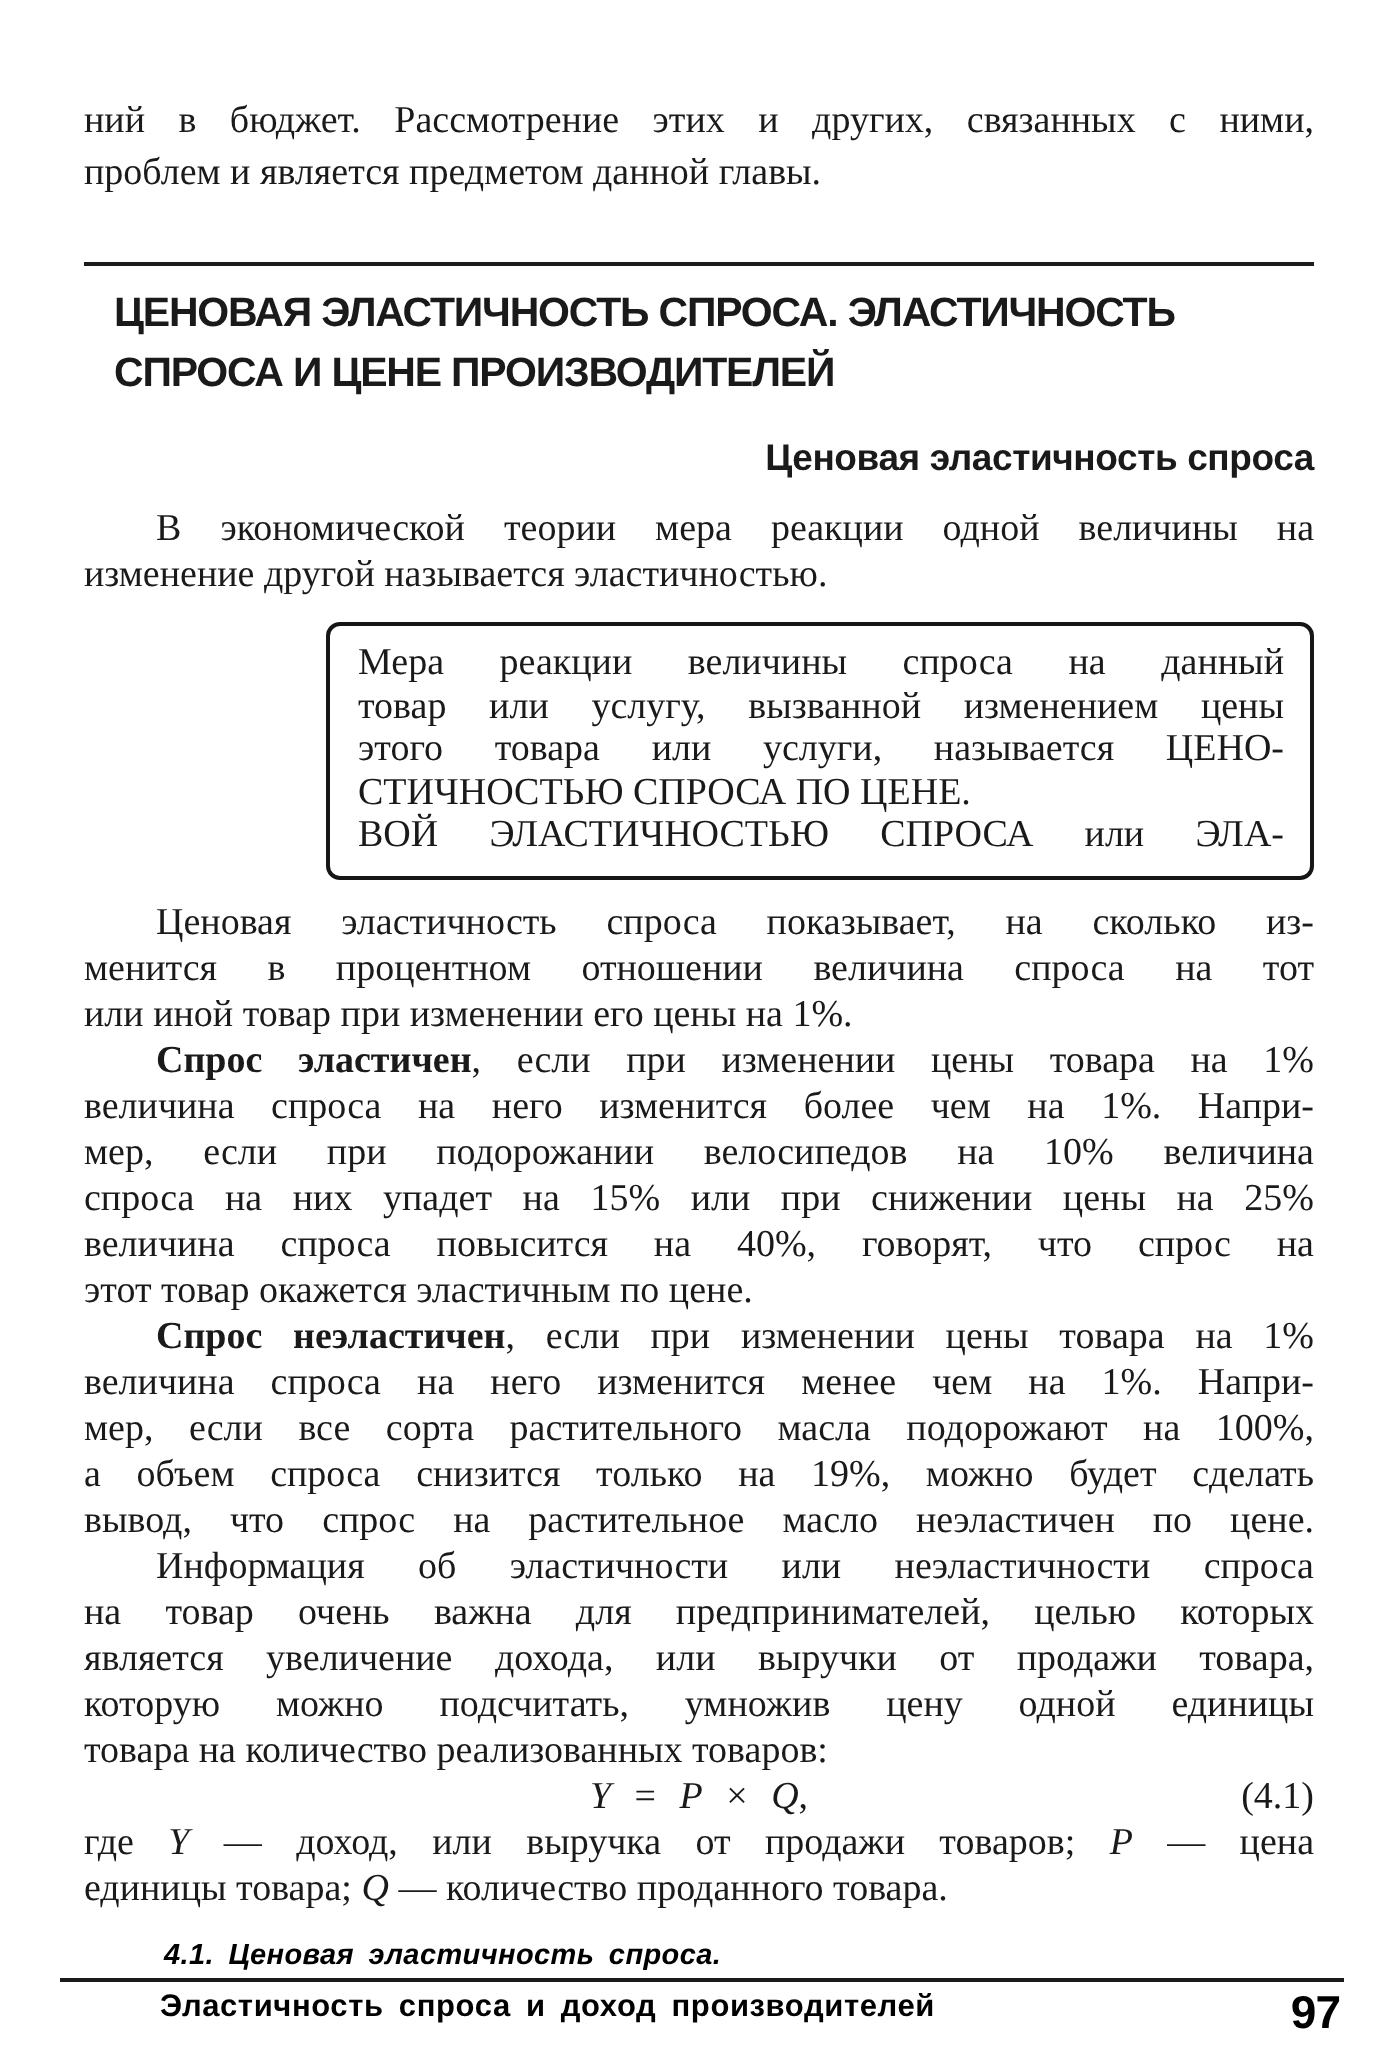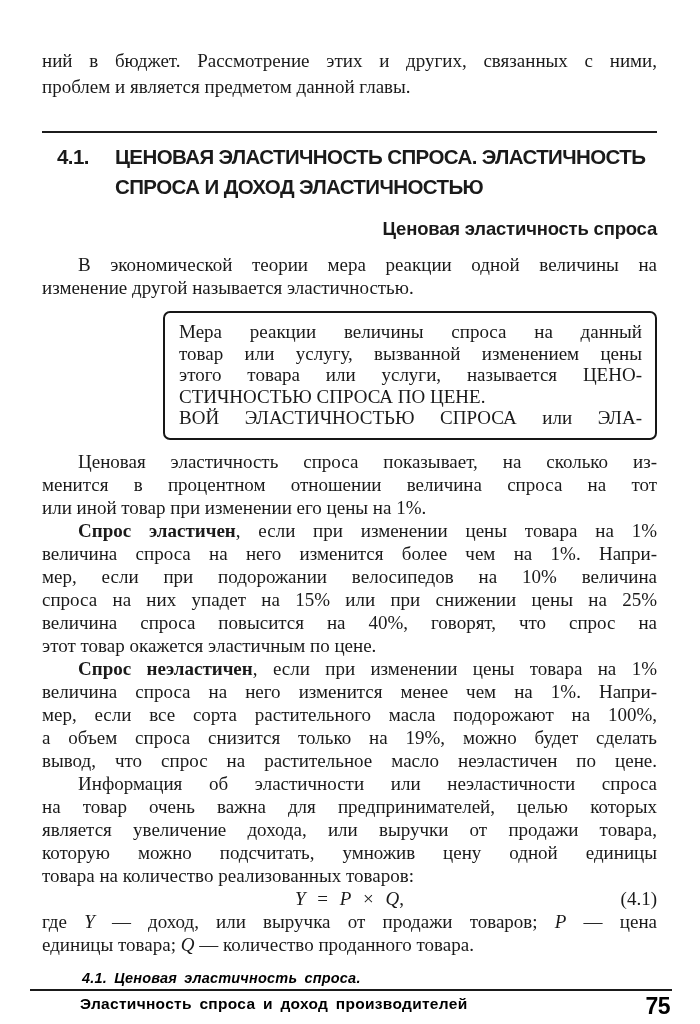--- a/index.html
+++ b/index.html
@@ -58,24 +58,23 @@
 <div class="page">
 
   <div class="p1">
     <div class="bl jl">ний в бюджет. Рассмотрение этих и других, связанных с ними,</div>
     <div class="bl">проблем и является предметом данной главы.</div>
   </div>
 
   <div class="divider"></div>
 
   <div class="heading">
-    <div class="num">4.1.</div>
     <div>
       <div>ЦЕНОВАЯ ЭЛАСТИЧНОСТЬ СПРОСА. ЭЛАСТИЧНОСТЬ</div>
-      <div>СПРОСА И ДОХОД ЭЛАСТИЧНОСТЬЮ</div>
+      <div>СПРОСА И ЦЕНЕ ПРОИЗВОДИТЕЛЕЙ</div>
     </div>
   </div>
 
   <div class="subhead">Ценовая эластичность спроса</div>
 
   <div class="pA">
     <div class="bl jl ind">В экономической теории мера реакции одной величины на</div>
     <div class="bl">изменение другой называется эластичностью.</div>
   </div>
 
@@ -126,17 +125,17 @@
   <div>
     <div class="bl jl"><span>где</span> <i>Y</i> <span>— доход, или выручка от продажи товаров;</span> <i>P</i> <span>— цена</span></div>
     <div class="bl"><span>единицы товара;</span> <i>Q</i> <span>— количество проданного товара.</span></div>
   </div>
 
   <div class="footer">
     <div class="f-ref">4.1. Ценовая эластичность спроса.</div>
     <div class="f-rule"></div>
     <div class="f-row">
       <span class="f-title">Эластичность спроса и доход производителей</span>
-      <span class="f-page">75</span>
+      <span class="f-page">97</span>
     </div>
   </div>
 
 </div>
 
 </body></html>

